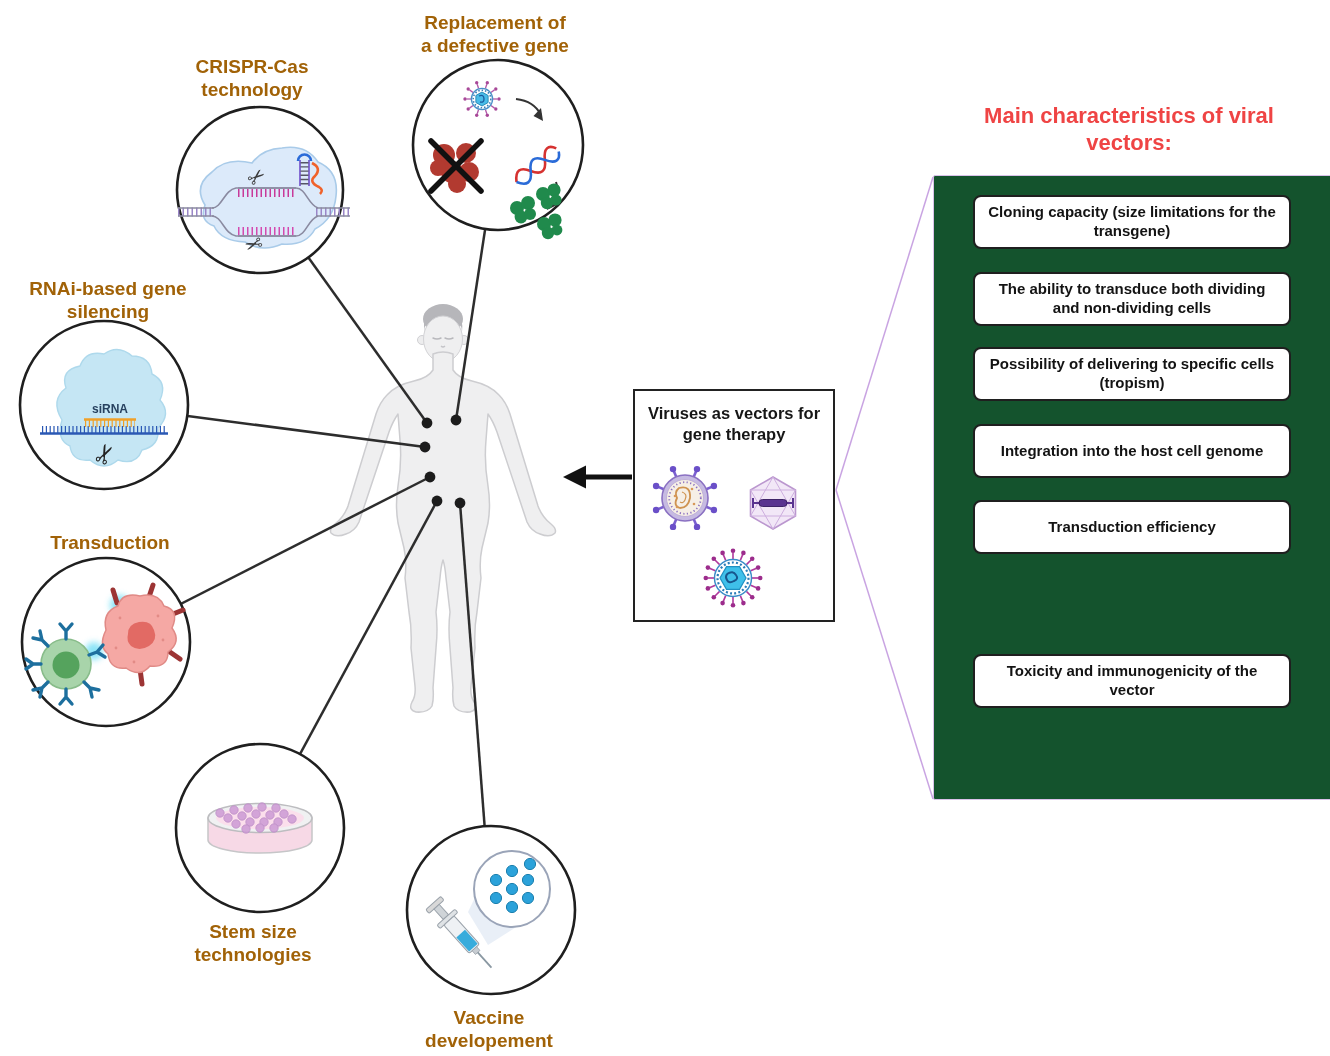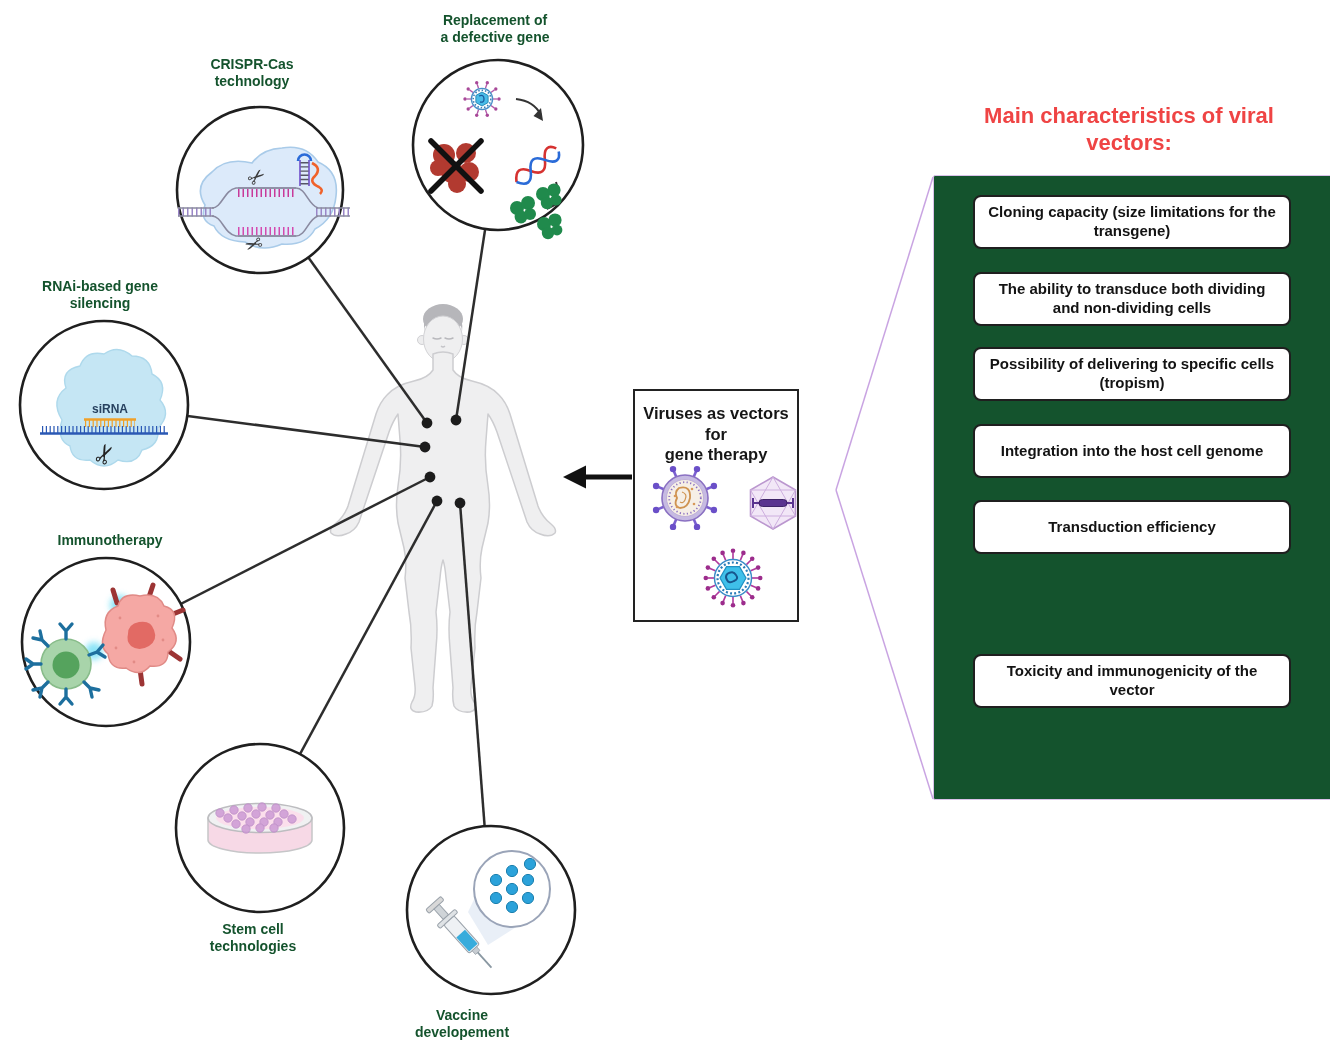--- a/index.html
+++ b/index.html
@@ -7,27 +7,27 @@
     position:relative;width:1330px;height:1056px;background:#ffffff;overflow:hidden;
     font-family:"Liberation Sans", sans-serif;color:#1f1f1f;
   }
   
   #boxes-layer{position:absolute;inset:0;z-index:1;}
   #art{position:absolute;inset:0;z-index:2;pointer-events:none;}
   #labels-layer{position:absolute;inset:0;z-index:3;pointer-events:none;}
 
   .node-label{
     position:absolute;transform:translateX(-50%);
-    font-size:14px;font-weight:bold;line-height:1.2;text-align:center;
-    white-space:pre-line;color:#14532d;
+    font-size:19px;font-weight:bold;line-height:1.2;text-align:center;
+    white-space:pre-line;color:#a16207;
   }
 
   
   .center-box{
-    position:absolute;left:633px;top:389px;width:166px;height:233px;
+    position:absolute;left:633px;top:389px;width:202px;height:233px;
     background:#ffffff;border:2px solid #222222;box-sizing:border-box;
   }
   .center-box .cb-title{
     margin-top:12px;text-align:center;font-size:16.5px;font-weight:bold;
     line-height:1.25;white-space:pre-line;color:#161616;
   }
 
   
   .panel-title{
     position:absolute;left:948px;top:103px;width:362px;
@@ -442,24 +442,24 @@
       <line x1="836" y1="490" x2="933" y2="177"></line>
       <line x1="836" y1="490" x2="933" y2="799"></line>
     </g>
   </svg>
 
   <div id="labels-layer">
     <div class="node-label" style="left:495px;top:12px">Replacement of
 a defective gene</div>
     <div class="node-label" style="left:252px;top:56px">CRISPR-Cas
 technology</div>
-    <div class="node-label" style="left:100px;top:278px">RNAi-based gene
+    <div class="node-label" style="left:108px;top:278px">RNAi-based gene
 silencing</div>
-    <div class="node-label" style="left:110px;top:532px">Immunotherapy</div>
-    <div class="node-label" style="left:253px;top:921px">Stem cell
+    <div class="node-label" style="left:110px;top:532px">Transduction</div>
+    <div class="node-label" style="left:253px;top:921px">Stem size
 technologies</div>
-    <div class="node-label" style="left:462px;top:1007px">Vaccine
+    <div class="node-label" style="left:489px;top:1007px">Vaccine
 developement</div>
     <div class="panel-title">Main characteristics of viral
 vectors:</div>
   </div>
 
 </div>
 
 </body></html>

